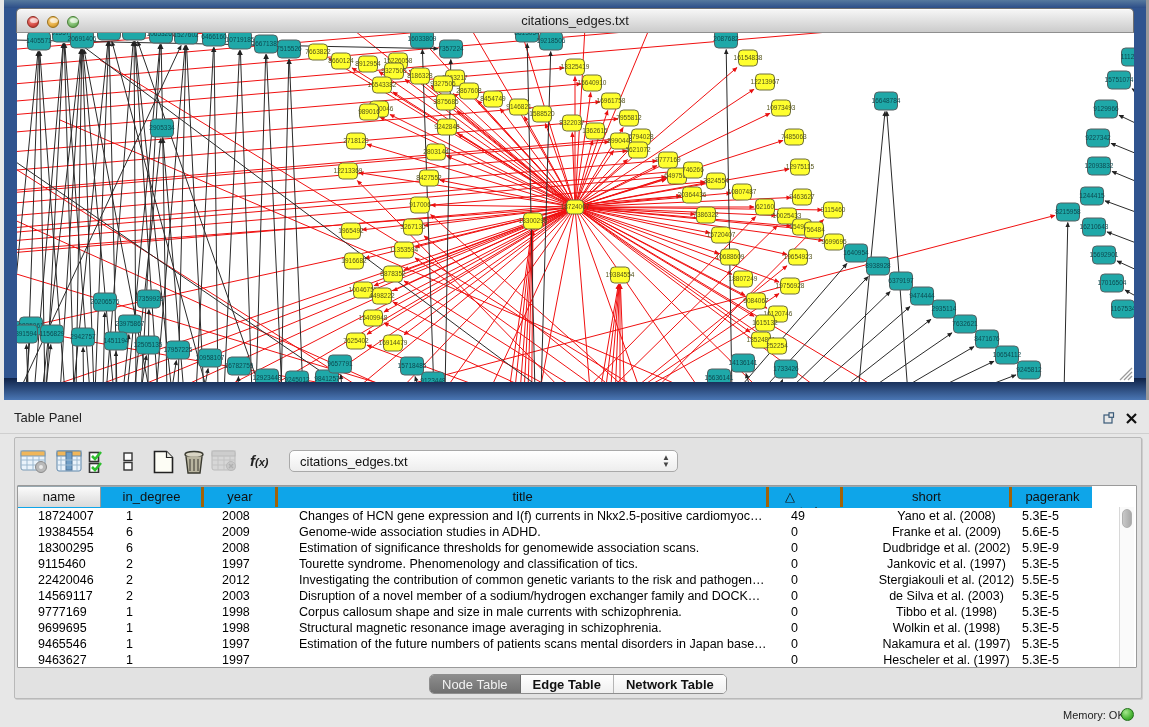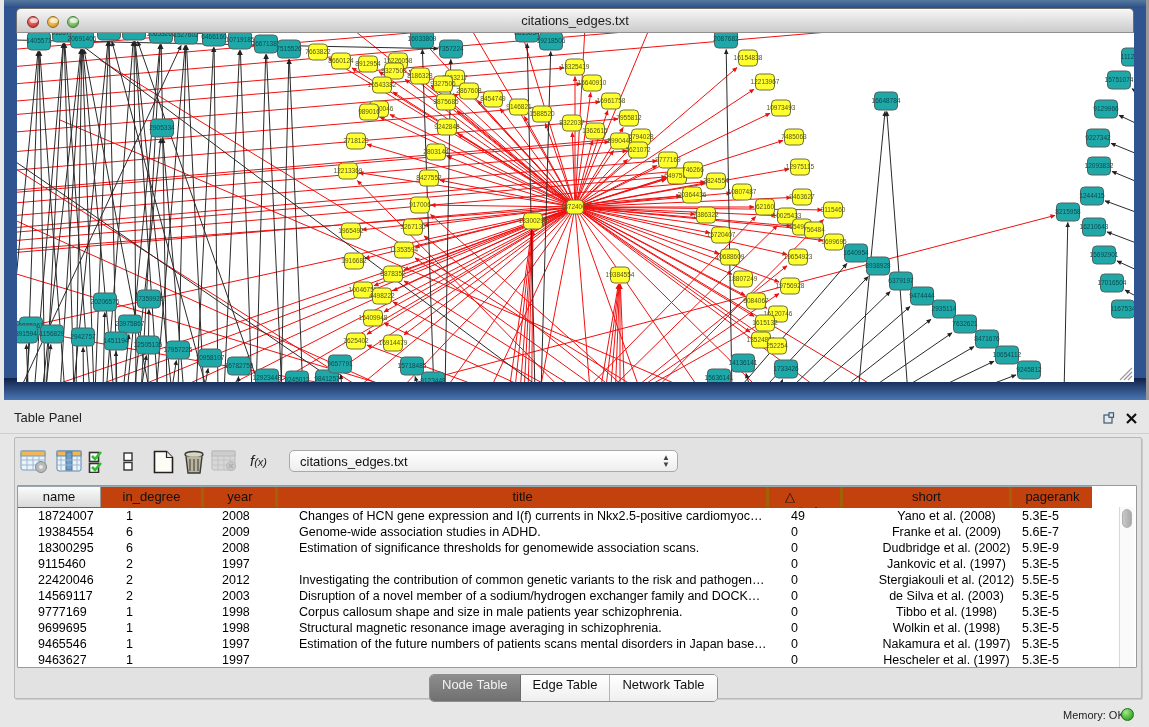--- a/index.html
+++ b/index.html
@@ -13,38 +13,38 @@
 #titlebar .t{position:absolute;left:0;right:0;top:4px;text-align:center;font-size:13px;color:#1c1c1c}
 .tl{position:absolute;top:7px;width:12px;height:12px;border-radius:50%}
 .tl i{position:absolute;left:2px;top:1px;width:8px;height:5px;border-radius:50%;background:rgba(255,255,255,.65)}
 #canvas{position:absolute;left:17px;top:33px;width:1117px;height:349px;background:#fff;overflow:hidden}
 #tp{position:absolute;left:0;top:400px;width:1149px;height:327px;background:#e7e7e7}
 #tp .hdrline{position:absolute;left:0;top:33px;width:1149px;height:1px;background:#f6f6f6;border-top:1px solid #cfcfcf}
 #tp .title{position:absolute;left:14px;top:10px;font-size:13px;color:#222}
 #innerpanel{position:absolute;left:14px;top:37px;width:1128px;height:262px;background:#e2e2e2;border:1px solid #b9b9b9;border-radius:2px;box-shadow:1px 1px 0 #cdcdcd}
 #combo{position:absolute;left:289px;top:50px;width:389px;height:22px;background:linear-gradient(#ffffff,#ededed);border:1px solid #a9a9a9;border-radius:5px;font-size:13px;color:#111;padding:3px 0 0 10px}
 #combo .arr{position:absolute;right:7px;top:3px;font-size:8px;color:#444;line-height:7px;text-align:center}
-#thead{position:absolute;left:18px;top:86px;height:27px;width:1074px;background:#c2410c;border-top:1px solid #98a8b0;border-bottom:1px solid #8a9aa2}
+#thead{position:absolute;left:18px;top:86px;height:27px;width:1074px;background:#0ea5e9;border-top:1px solid #98a8b0;border-bottom:1px solid #8a9aa2}
 #thead .c{position:absolute;top:0;height:20px;border-right:3px solid #a16207;font-size:13px;color:#111;text-align:center;padding-top:2px}
 #thead .name{background:linear-gradient(#fbfbfb,#d9d9d9);border-right:1px solid #9a9a9a}
 #tbody{position:absolute;left:18px;top:108px;width:1100px;height:159px;background:#fff;overflow:hidden}
 .trow{position:absolute;left:0;width:1100px;height:16px;font-size:12.5px;color:#000}
 .trow span{position:absolute;top:1px;white-space:nowrap}
 .trow .ctr{text-align:center}
 #tblbox{position:absolute;left:17px;top:85px;width:1120px;height:183px;background:#fff;border:1px solid #9a9a9a;border-radius:1px}
 #sbar{position:absolute;left:1119px;top:107px;width:15px;height:160px;background:#fafafa;border-left:1px solid #d8d8d8}
 #sbar .thumb{position:absolute;left:2px;top:2px;width:10px;height:19px;border-radius:5px;background:linear-gradient(90deg,#c8c8c8,#a9a9a9);border:1px solid #b0b0b0}
-#tabs{position:absolute;left:429px;top:274px;height:28px;display:flex;border:1px solid #8e8e8e;border-radius:5px;overflow:hidden;background:#fff}
-#tabs .tab{height:100%;padding:2px 12px 0;font-size:13px;font-weight:normal;color:#111;border-right:1px solid #b5b5b5;background:linear-gradient(#ffffff,#efefef)}
+#tabs{position:absolute;left:429px;top:274px;height:20px;display:flex;border:1px solid #8e8e8e;border-radius:5px;overflow:hidden;background:#fff}
+#tabs .tab{height:100%;padding:2px 12px 0;font-size:13px;font-weight:bold;color:#111;border-right:1px solid #b5b5b5;background:linear-gradient(#ffffff,#efefef)}
 #tabs .sel{background:linear-gradient(#8d8d8d,#707070);color:#f2f2f2;font-weight:normal;border-right:1px solid #6a6a6a}
 #tabs .tab:last-child{border-right:none}
 #mem{position:absolute;left:1063px;top:309px;font-size:11px;color:#222}
 #memdot{position:absolute;left:1121px;top:308px;width:13px;height:13px;border-radius:50%;background:radial-gradient(circle at 35% 30%,#a5e88d,#49b435 60%,#2e8f22);border:1px solid #1f6f18}
 .icon{position:absolute;top:50px}
-#fx{position:absolute;left:250px;top:52px;font-size:15px;font-weight:normal;font-style:italic;color:#222}
+#fx{position:absolute;left:250px;top:52px;font-size:15px;font-weight:bold;font-style:italic;color:#222}
 #fticons{position:absolute;left:1102px;top:12px;width:40px;height:14px}
 </style></head><body>
 <div id="desktop">
     <div class="lstrip"></div>
     <div class="topband"></div>
     <div class="botband"></div>
     <div class="rstrip"></div>
 <div id="titlebar">
       <div class="t">citations_edges.txt</div>
       <div class="tl" style="left:10px;background:radial-gradient(circle at 40% 30%,#f2a29d,#d94f48 55%,#a02a24);border:1px solid #8e2a22">
@@ -915,35 +915,36 @@
         <span class="ctr" style="left:845px;width:167px">Yano et al. (2008)</span>
         <span style="left:1004px">5.3E-5</span>
       </div>
 <div class="trow" style="top:16px">
         <span style="left:20px">19384554</span>
         <span style="left:108px">6</span>
         <span style="left:204px">2009</span>
         <span style="left:281px">Genome-wide association studies in ADHD.</span>
         <span style="left:773px">0</span>
         <span class="ctr" style="left:845px;width:167px">Franke et al. (2009)</span>
-        <span style="left:1004px">5.6E-7</span>
+        <span style="left:1004px">5.6E-5</span>
       </div>
 <div class="trow" style="top:32px">
         <span style="left:20px">18300295</span>
         <span style="left:108px">6</span>
         <span style="left:204px">2008</span>
         <span style="left:281px">Estimation of significance thresholds for genomewide association scans.</span>
         <span style="left:773px">0</span>
         <span class="ctr" style="left:845px;width:167px">Dudbridge et al. (2002)</span>
         <span style="left:1004px">5.9E-9</span>
       </div>
 <div class="trow" style="top:48px">
         <span style="left:20px">9115460</span>
         <span style="left:108px">2</span>
         <span style="left:204px">1997</span>
+        <span style="left:281px">Tourette syndrome. Phenomenology and classification of tics.</span>
         <span style="left:773px">0</span>
         <span class="ctr" style="left:845px;width:167px">Jankovic et al. (1997)</span>
         <span style="left:1004px">5.3E-5</span>
       </div>
 <div class="trow" style="top:64px">
         <span style="left:20px">22420046</span>
         <span style="left:108px">2</span>
         <span style="left:204px">2012</span>
         <span style="left:281px">Investigating the contribution of common genetic variants to the risk and pathogen…</span>
         <span style="left:773px">0</span>
@@ -956,21 +957,21 @@
         <span style="left:204px">2003</span>
         <span style="left:281px">Disruption of a novel member of a sodium/hydrogen exchanger family and DOCK…</span>
         <span style="left:773px">0</span>
         <span class="ctr" style="left:845px;width:167px">de Silva et al. (2003)</span>
         <span style="left:1004px">5.3E-5</span>
       </div>
 <div class="trow" style="top:96px">
         <span style="left:20px">9777169</span>
         <span style="left:108px">1</span>
         <span style="left:204px">1998</span>
-        <span style="left:281px">Corpus callosum shape and size in male patients year schizophrenia.</span>
+        <span style="left:281px">Corpus callosum shape and size in male currents with schizophrenia.</span>
         <span style="left:773px">0</span>
         <span class="ctr" style="left:845px;width:167px">Tibbo et al. (1998)</span>
         <span style="left:1004px">5.3E-5</span>
       </div>
 <div class="trow" style="top:112px">
         <span style="left:20px">9699695</span>
         <span style="left:108px">1</span>
         <span style="left:204px">1998</span>
         <span style="left:281px">Structural magnetic resonance image averaging in schizophrenia.</span>
         <span style="left:773px">0</span>

